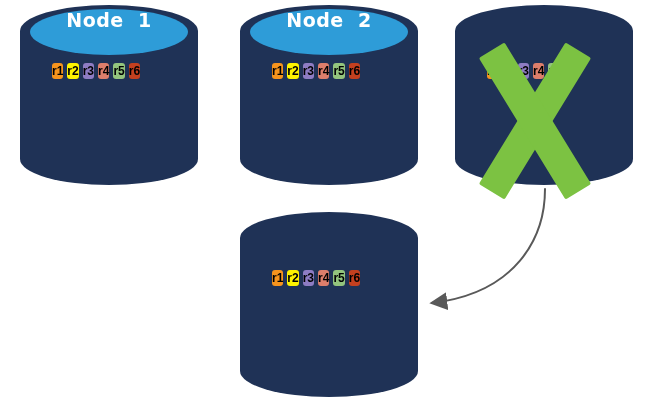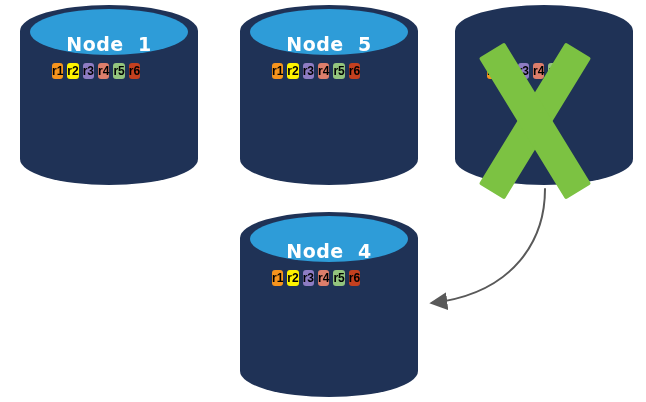--- a/index.html
+++ b/index.html
@@ -27,21 +27,21 @@
     border-radius: 50% / 26px;
   }
   .cyl-top {
     position: absolute;
     left: 10px;
     right: 10px;
     top: 4px;
     height: 46px;
     border-radius: 50%;
     display: flex;
-    align-items: flex-end;
+    align-items: flex-start;
     justify-content: center;
   }
   .node-title {
     color: #ffffff;
     font-family: "DejaVu Sans", sans-serif;
     font-weight: bold;
     font-size: 19px;
     white-space: pre;
     letter-spacing: 0.5px;
   }
@@ -108,21 +108,21 @@
       <div class="row-bar" style="background: rgb(142, 124, 195);">r3</div>
       <div class="row-bar" style="background: rgb(221, 126, 107);">r4</div>
       <div class="row-bar" style="background: rgb(147, 196, 125);">r5</div>
       <div class="row-bar" style="background: rgb(196, 64, 31);">r6</div>
     </div>
   </div>
 
   <div class="node" style="left:240px; top:5px;">
     <div class="cyl-body" style="background: rgb(31, 50, 86);"></div>
     <div class="cyl-top" style="background: rgb(46, 156, 216);">
-      <span class="node-title">Node  5</span>
+      <span class="node-title">Node  2</span>
     </div>
     <div class="row-stack">
       <div class="row-bar" style="background: rgb(247, 148, 29);">r1</div>
       <div class="row-bar" style="background: rgb(253, 243, 0);">r2</div>
       <div class="row-bar" style="background: rgb(142, 124, 195);">r3</div>
       <div class="row-bar" style="background: rgb(221, 126, 107);">r4</div>
       <div class="row-bar" style="background: rgb(147, 196, 125);">r5</div>
       <div class="row-bar" style="background: rgb(196, 64, 31);">r6</div>
     </div>
   </div>
@@ -138,23 +138,20 @@
       <div class="row-bar" style="background: rgb(196, 64, 31);">r6</div>
     </div>
     <div class="x-overlay">
       <div class="x-arm a" style="background: rgb(124, 194, 66);"></div>
       <div class="x-arm b" style="background: rgb(124, 194, 66);"></div>
     </div>
   </div>
 
   <div class="node" style="left:240px; top:212px; height:185px;">
     <div class="cyl-body" style="background: rgb(31, 50, 86);"></div>
-    <div class="cyl-top" style="background: rgb(46, 156, 216);">
-      <span class="node-title">Node  4</span>
-    </div>
     <div class="row-stack">
       <div class="row-bar" style="background: rgb(247, 148, 29);">r1</div>
       <div class="row-bar" style="background: rgb(253, 243, 0);">r2</div>
       <div class="row-bar" style="background: rgb(142, 124, 195);">r3</div>
       <div class="row-bar" style="background: rgb(221, 126, 107);">r4</div>
       <div class="row-bar" style="background: rgb(147, 196, 125);">r5</div>
       <div class="row-bar" style="background: rgb(196, 64, 31);">r6</div>
     </div>
   </div>
 

